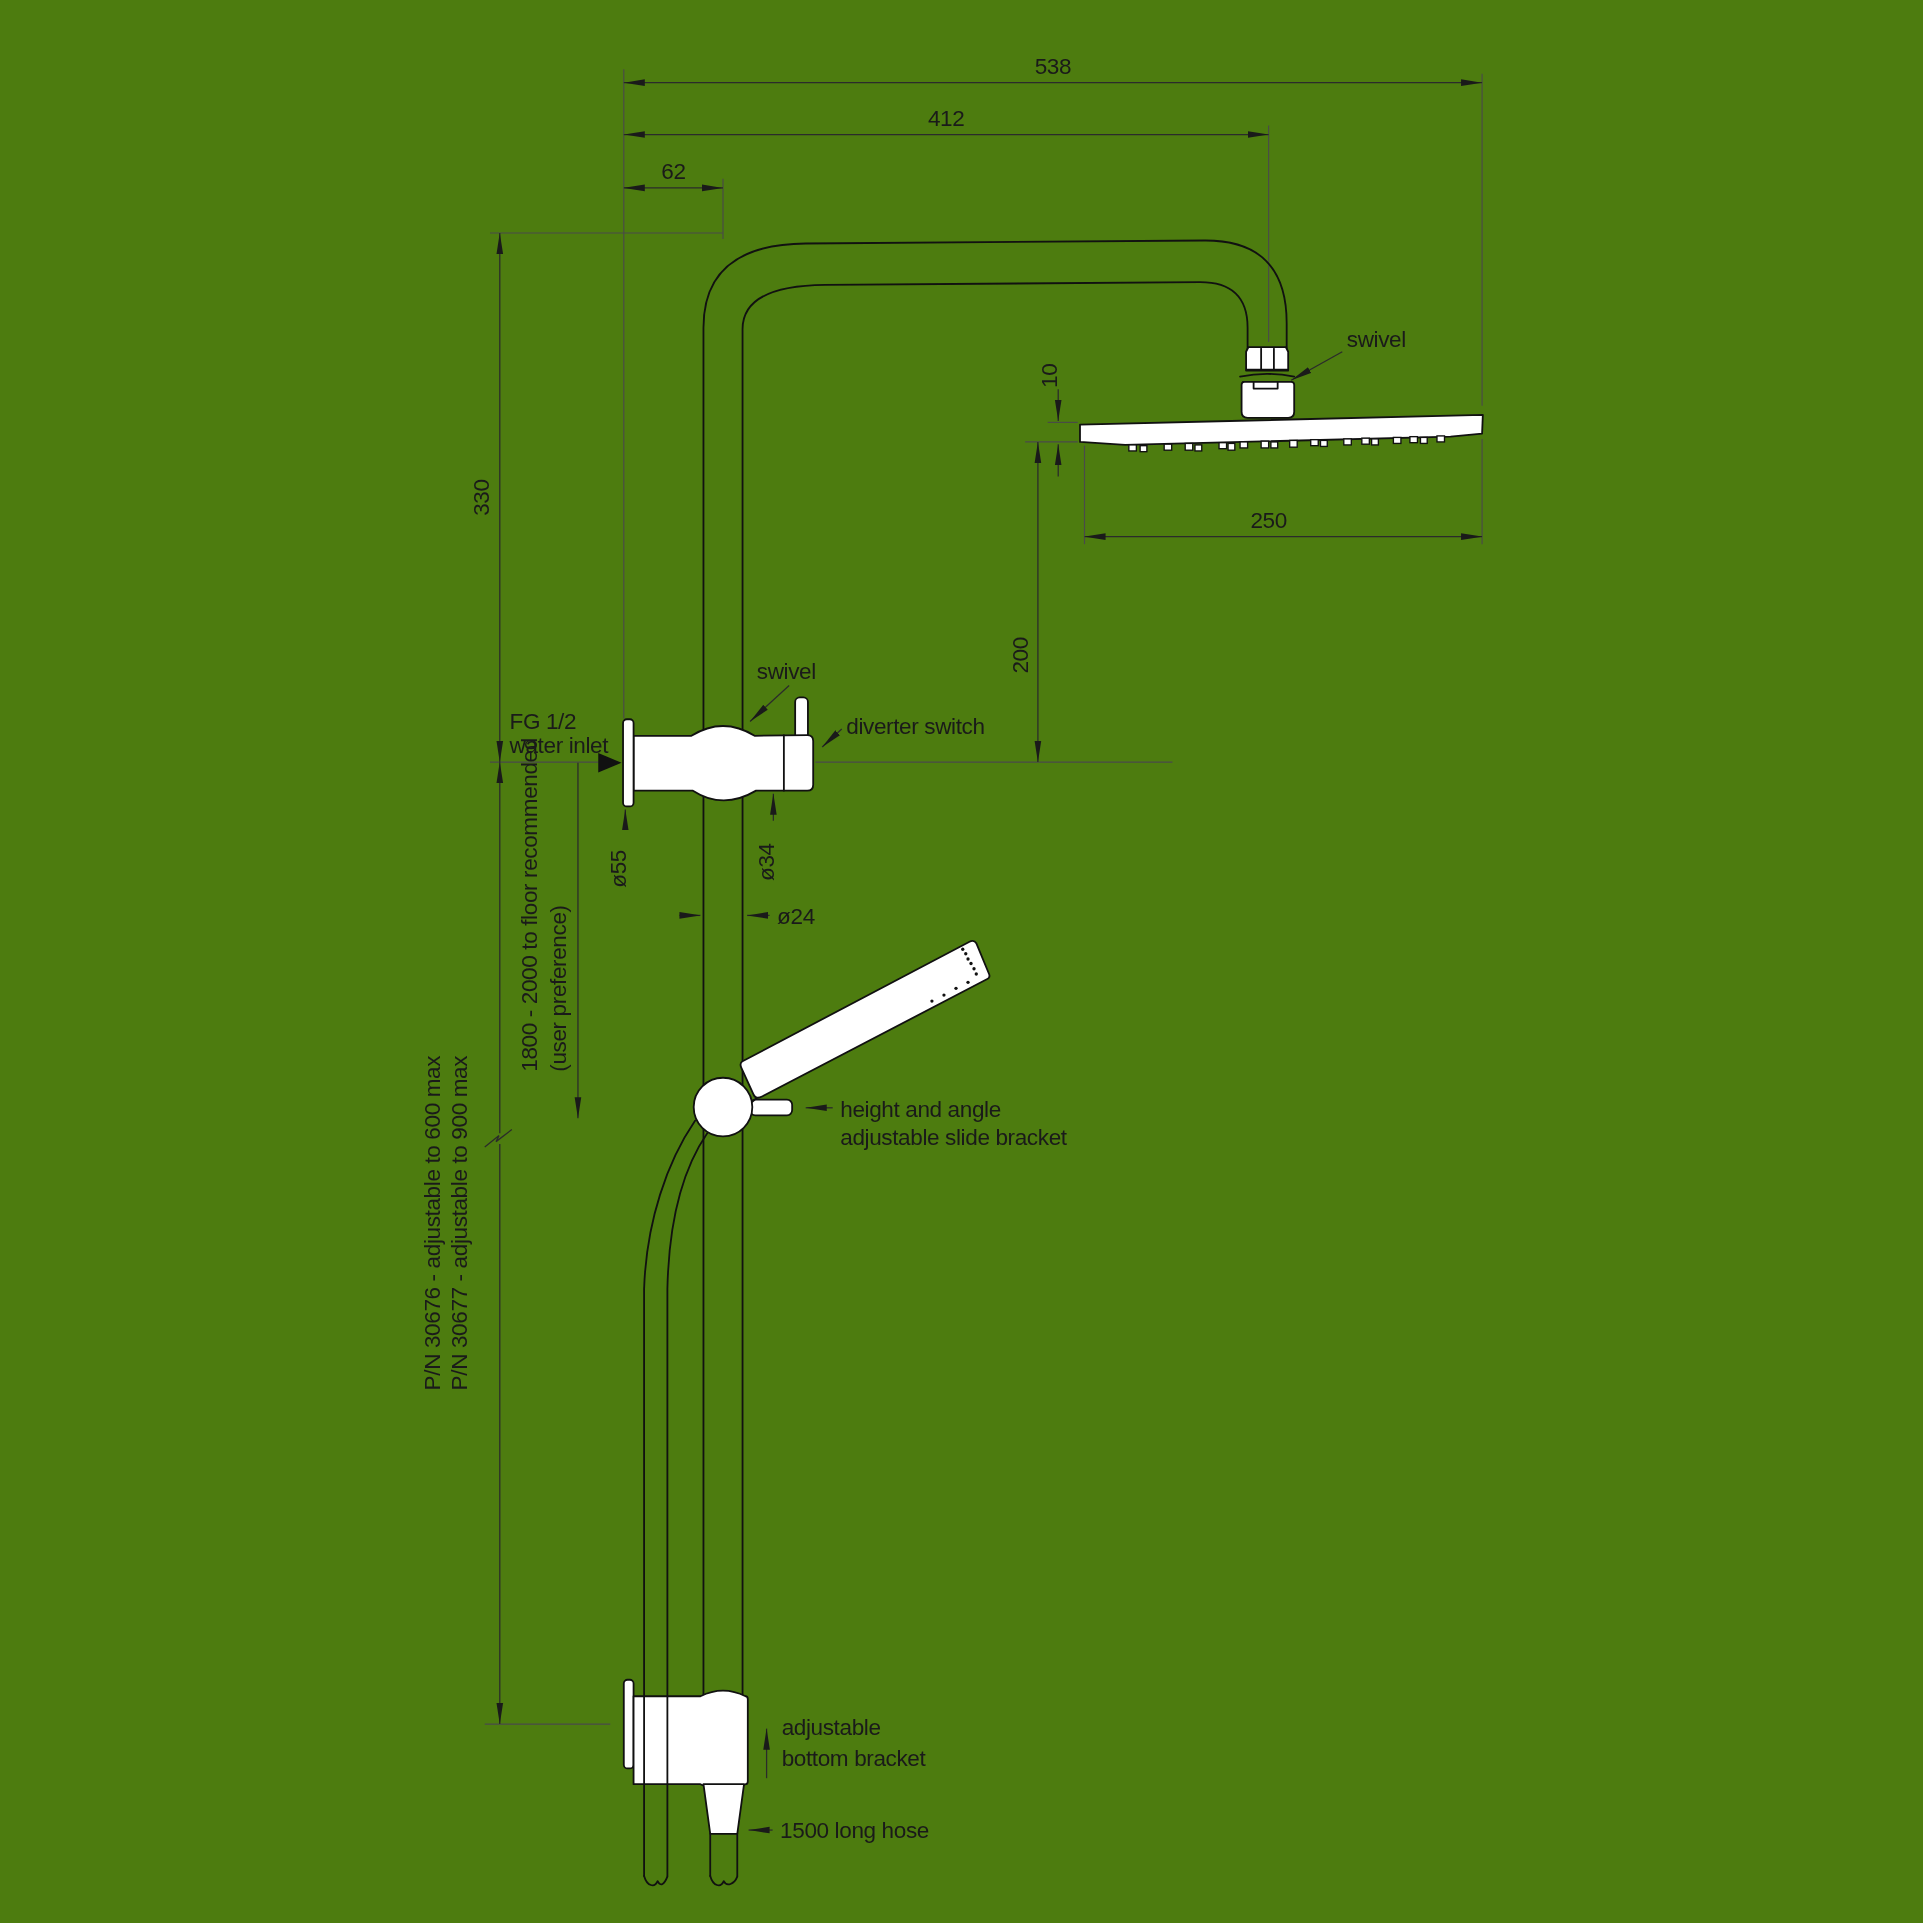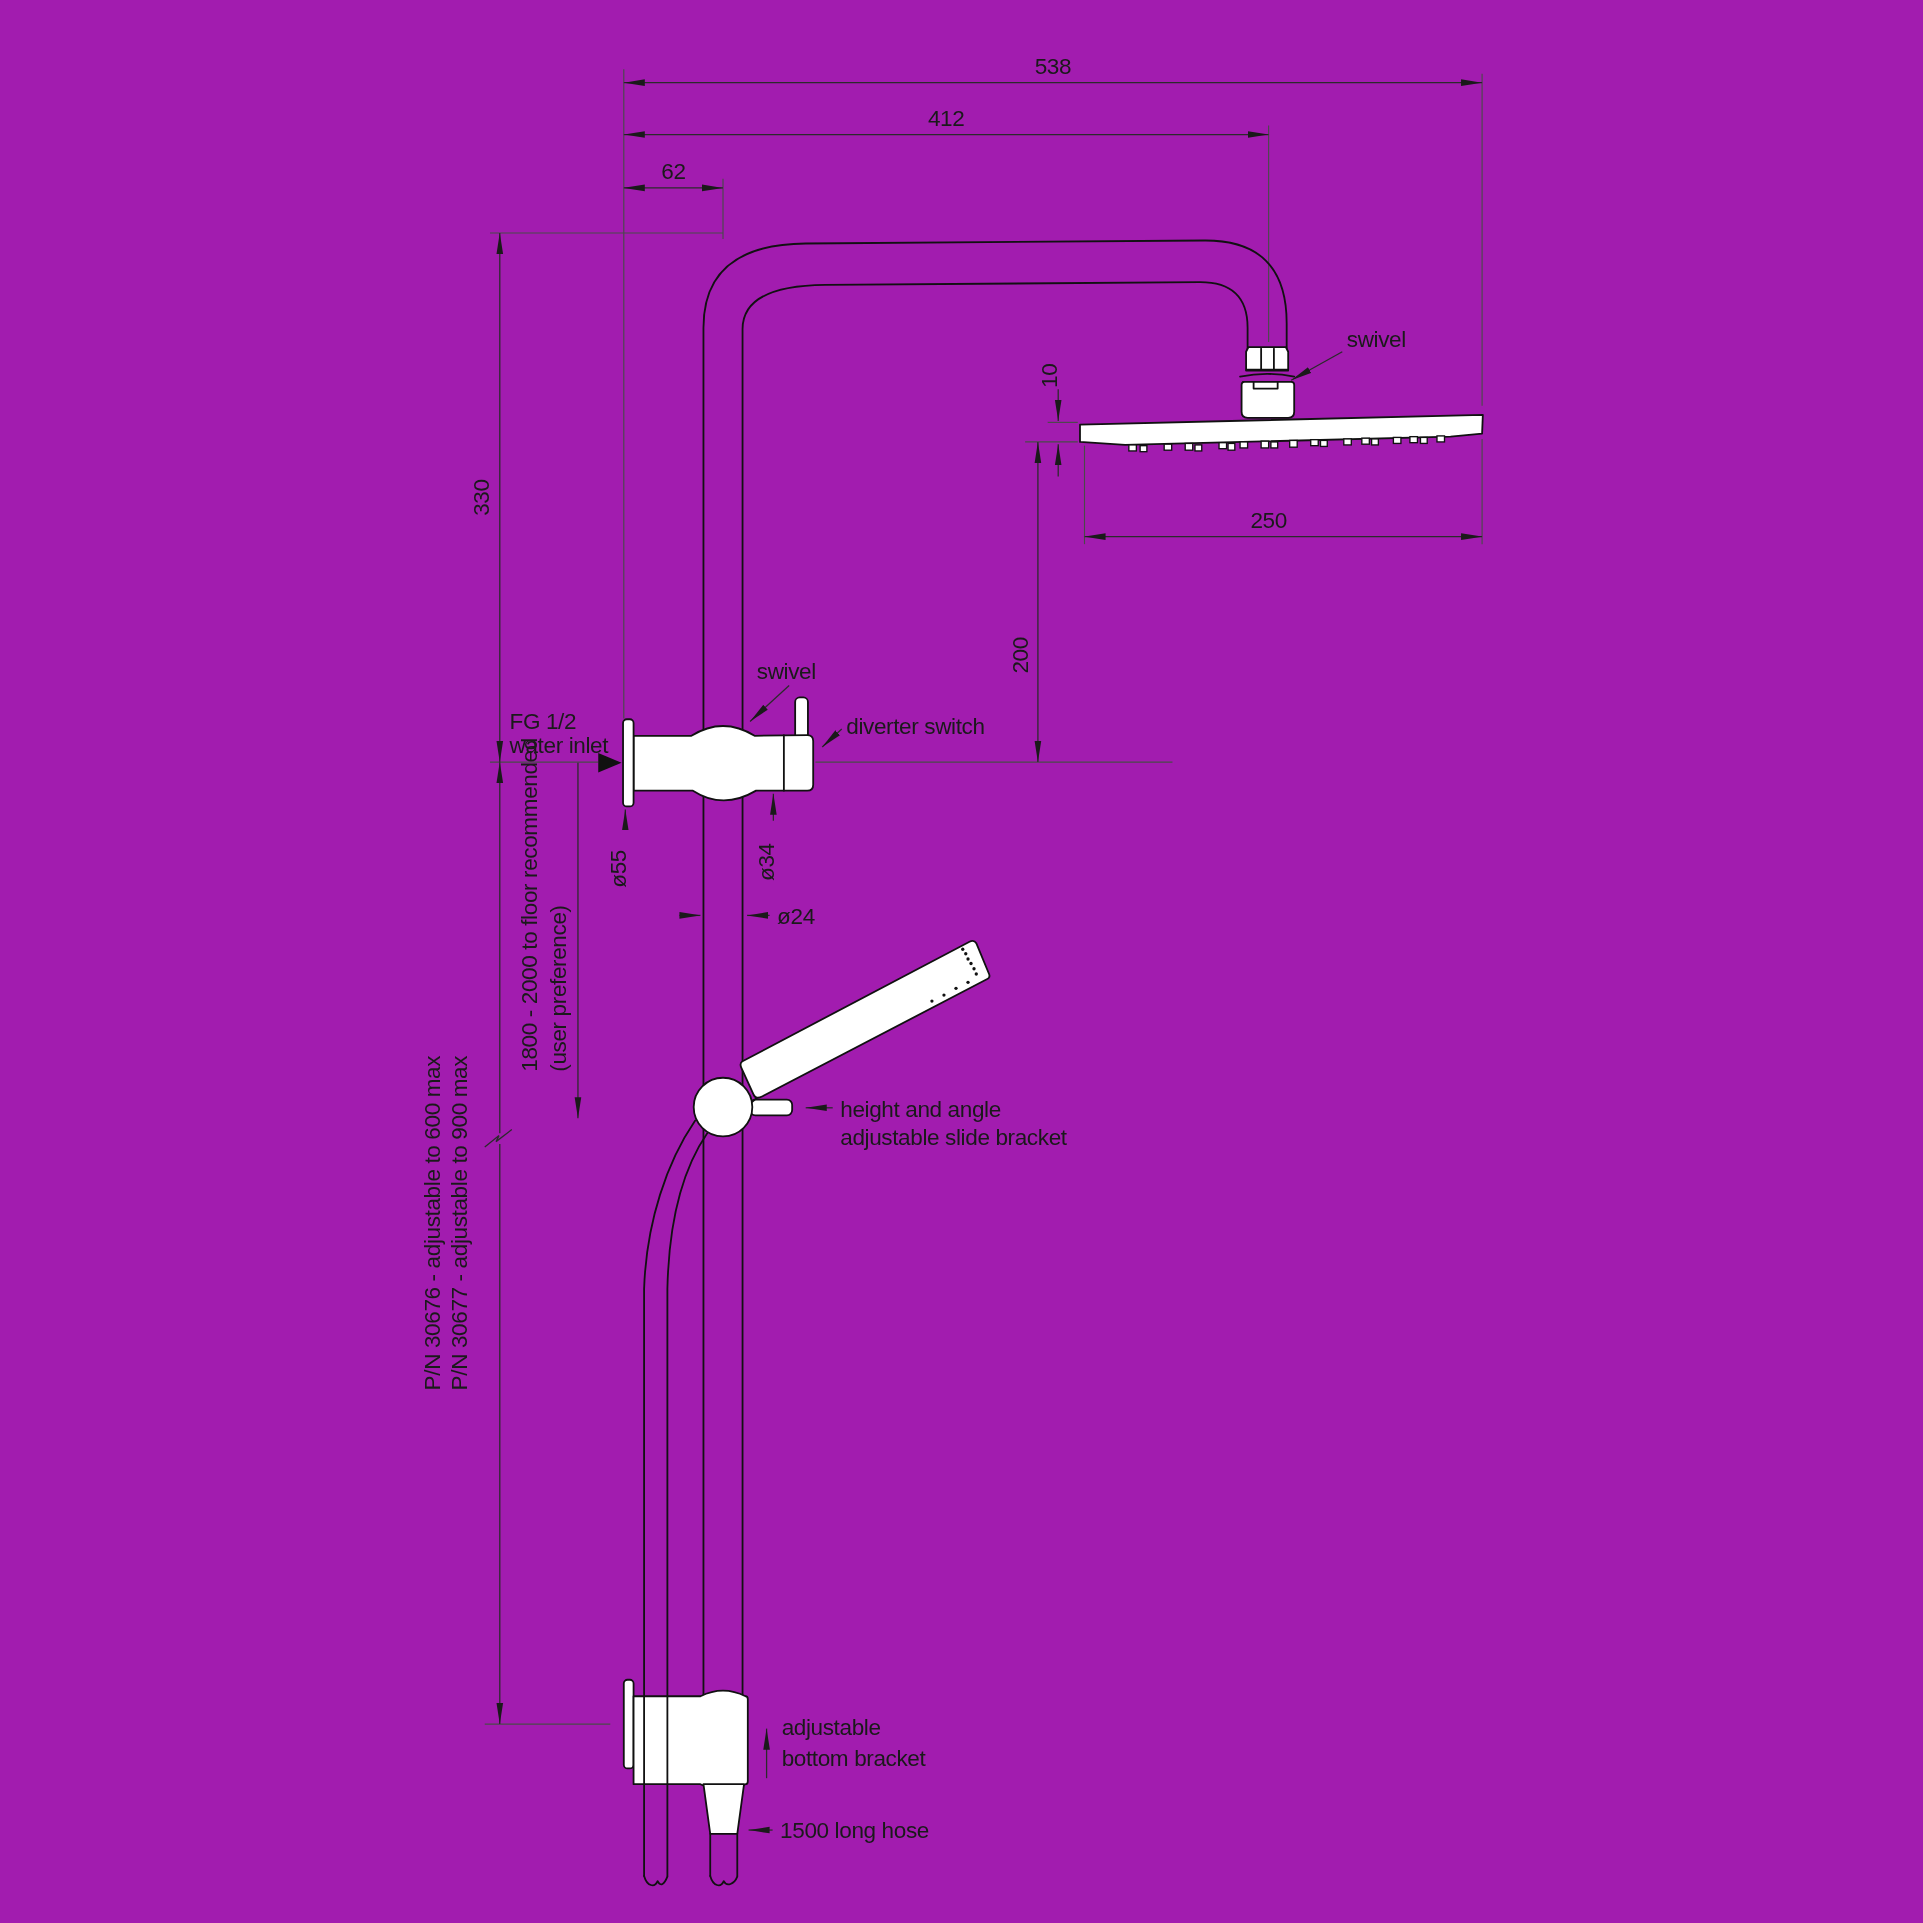--- a/index.html
+++ b/index.html
@@ -1,17 +1,17 @@
 <!DOCTYPE html>
 <html style="font-size:12px"><head>
 <meta charset="utf-8">
 <title>Technical Drawing</title>
 <style>
   html,body{margin:0;padding:0;background:#ffffff;}
-  #canvas{width:1924px;height:1924px;position:relative;background:#a21caf;overflow:hidden;}
+  #canvas{width:1924px;height:1924px;position:relative;background:#4d7c0f;overflow:hidden;}
   svg{display:block;}
   .outline{fill:none;stroke:#111111;stroke-width:2.4;stroke-linecap:round;stroke-linejoin:round;}
   .solid{fill:#ffffff;stroke:#111111;stroke-width:2.4;stroke-linejoin:round;}
   .thin{fill:none;stroke:#4a4a4a;stroke-width:1.5;}
   .dimline{fill:none;stroke:#2b2b2b;stroke-width:1.7;}
   .leader{fill:none;stroke:#2b2b2b;stroke-width:1.7;}
   .dot{fill:#111111;stroke:none;}
   .nozzle{fill:#ffffff;stroke:#111111;stroke-width:1.8;}
   text{font-family:"Liberation Sans", sans-serif;font-size:30px;fill:#1a1a1a;letter-spacing:-0.5px;}
 </style>

